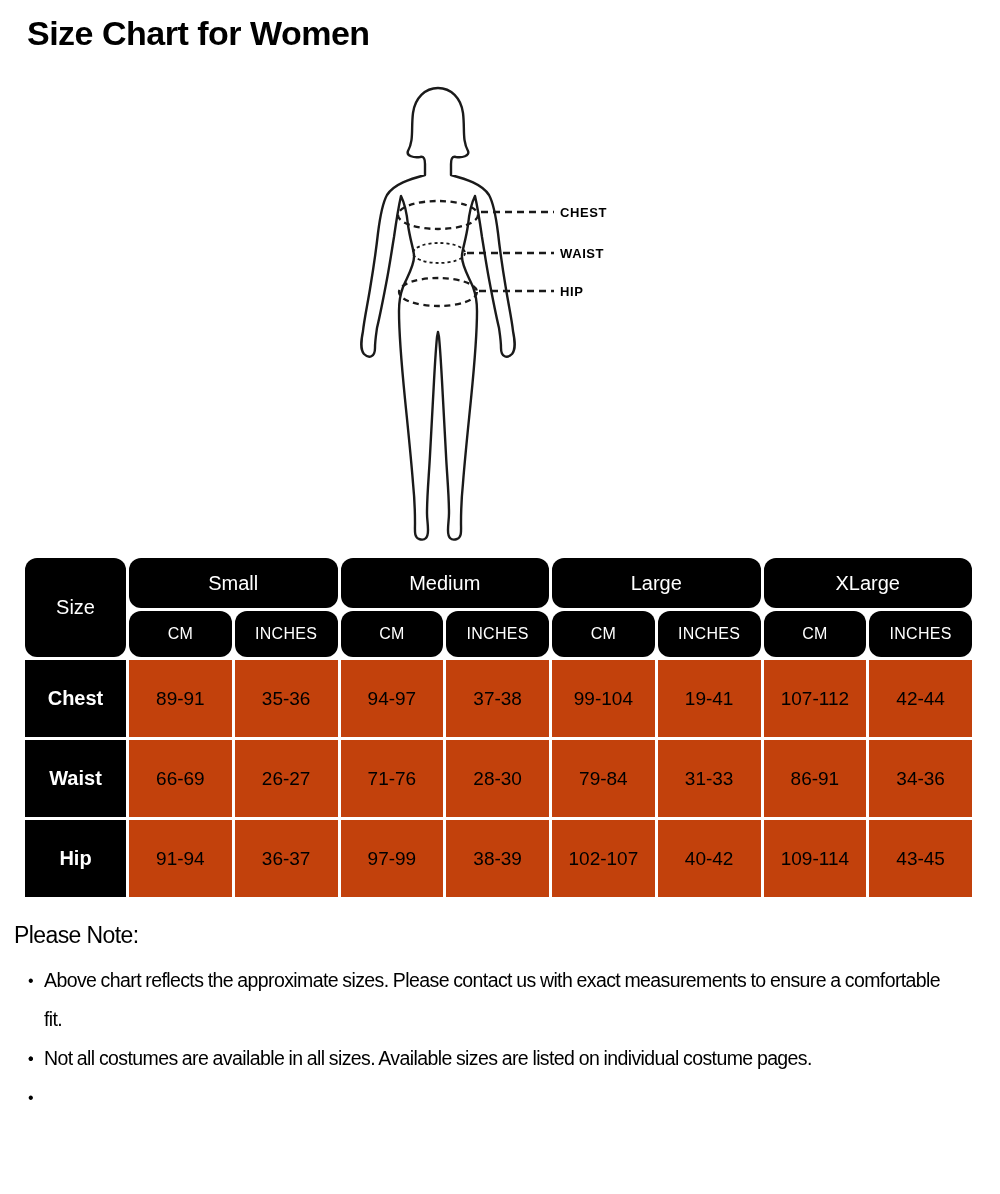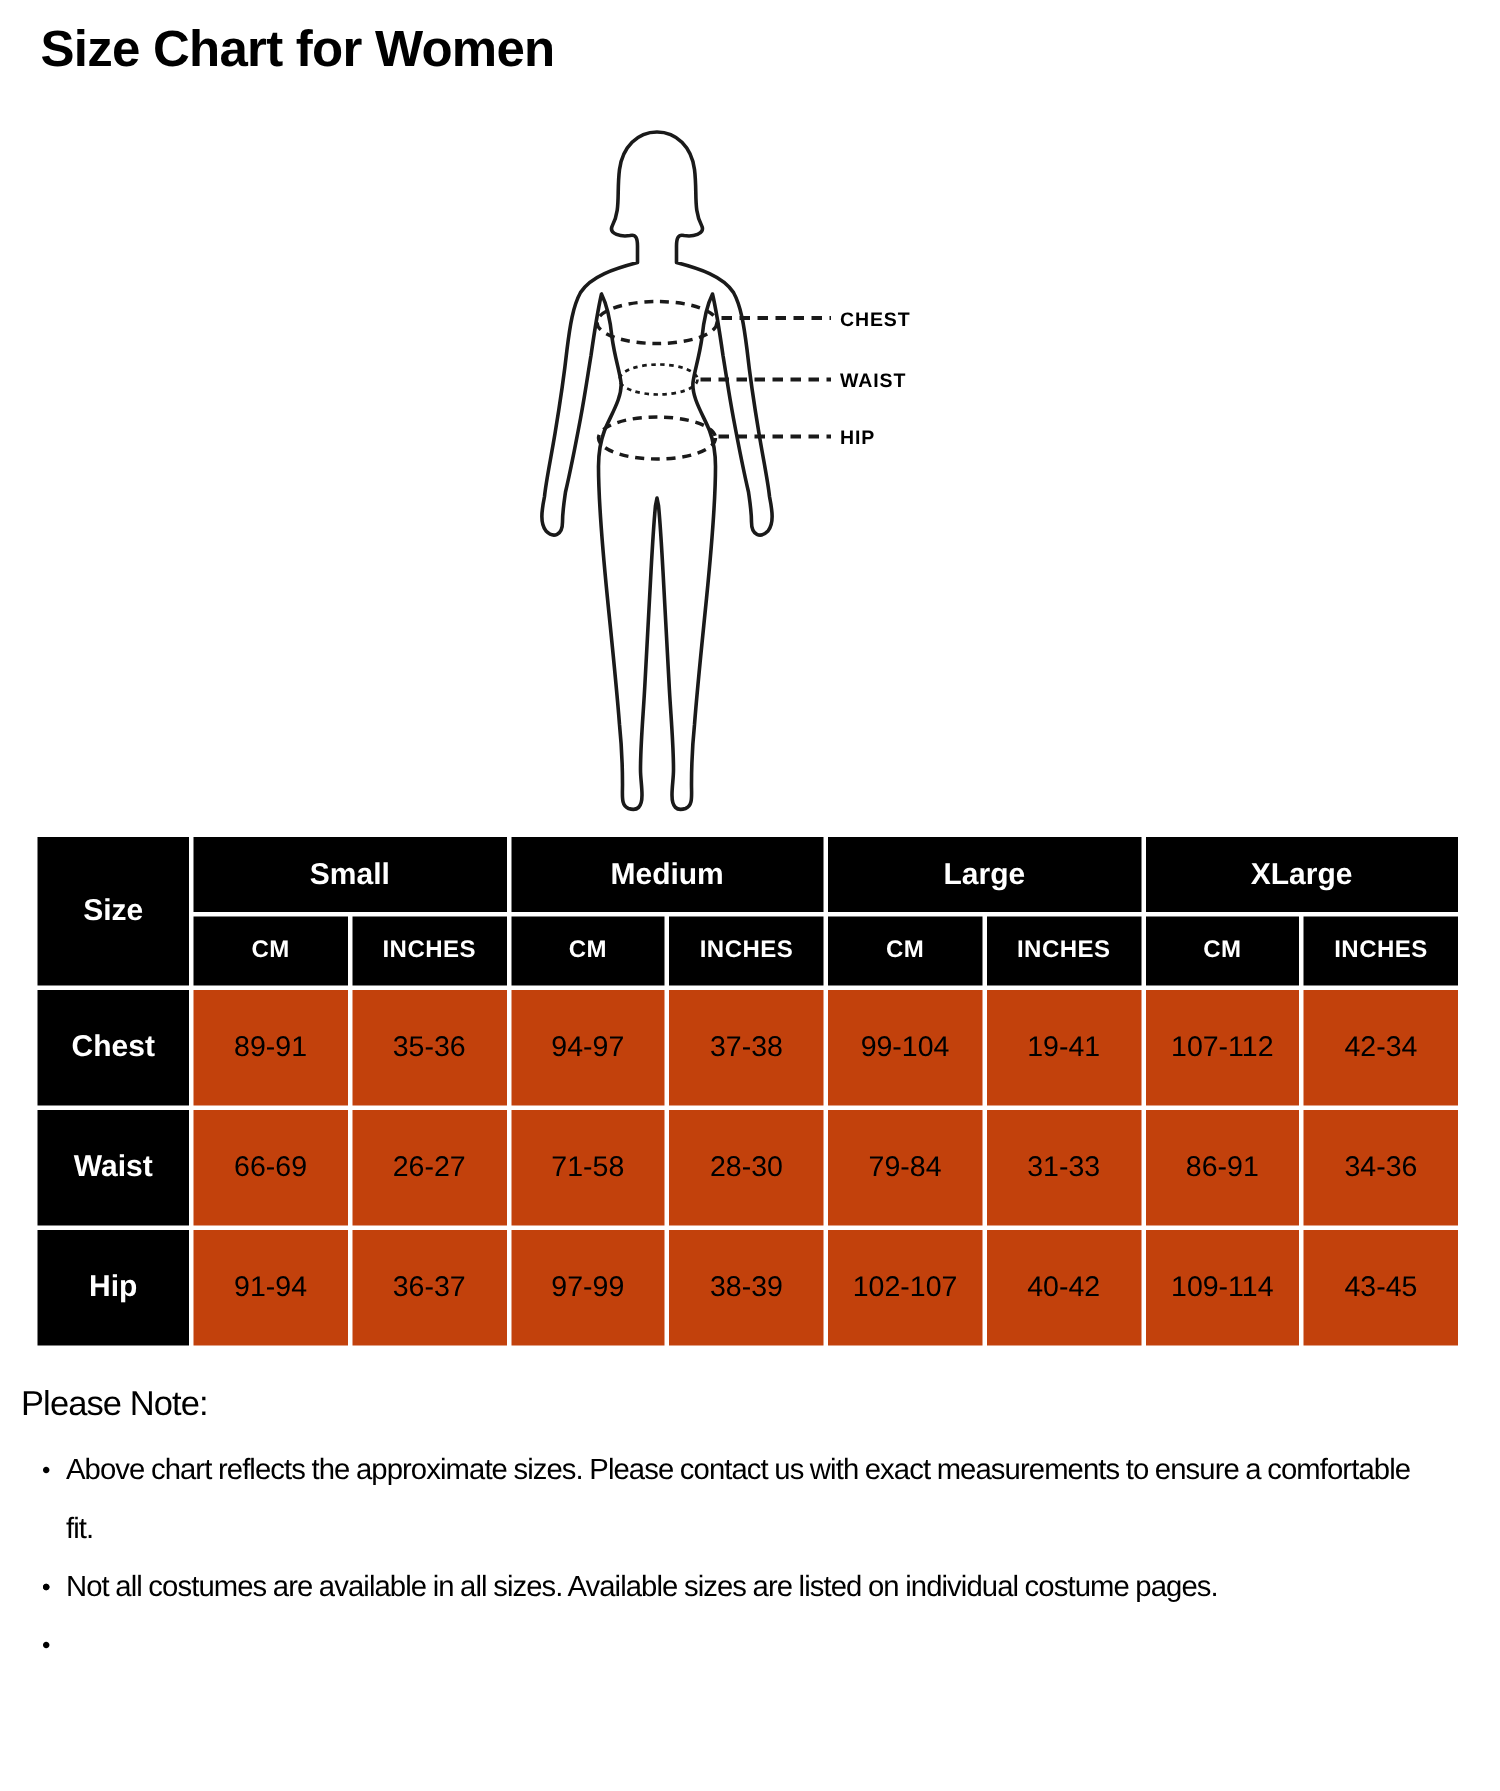--- a/index.html
+++ b/index.html
@@ -53,21 +53,22 @@
   }
   .size-table col.size-col { width: 101px; }
   .size-table th, .size-table td {
     text-align: center;
     vertical-align: middle;
     overflow: hidden;
   }
   .size-table thead th {
     background: #000000;
     color: #ffffff;
-    font-weight: bold;
+    font-weight: normal;
+    border-radius: 12px;
   }
   .size-table .group-row th { height: 50px; font-size: 20px; }
   .size-table .unit-row th { height: 46px; font-size: 16px; letter-spacing: 0.3px; }
   .size-table .corner-cell { font-size: 21px; }
   .size-table tbody tr { height: 77px; }
   .size-table tbody th {
     background: #000000;
     color: #ffffff;
     font-weight: bold;
     font-size: 20px;
@@ -182,27 +183,27 @@
   <tbody>
     <tr>
       <th>Chest</th>
       <td>89-91</td>
       <td>35-36</td>
       <td>94-97</td>
       <td>37-38</td>
       <td>99-104</td>
       <td>19-41</td>
       <td>107-112</td>
-      <td>42-34</td>
+      <td>42-44</td>
     </tr>
     <tr>
       <th>Waist</th>
       <td>66-69</td>
       <td>26-27</td>
-      <td>71-58</td>
+      <td>71-76</td>
       <td>28-30</td>
       <td>79-84</td>
       <td>31-33</td>
       <td>86-91</td>
       <td>34-36</td>
     </tr>
     <tr>
       <th>Hip</th>
       <td>91-94</td>
       <td>36-37</td>

